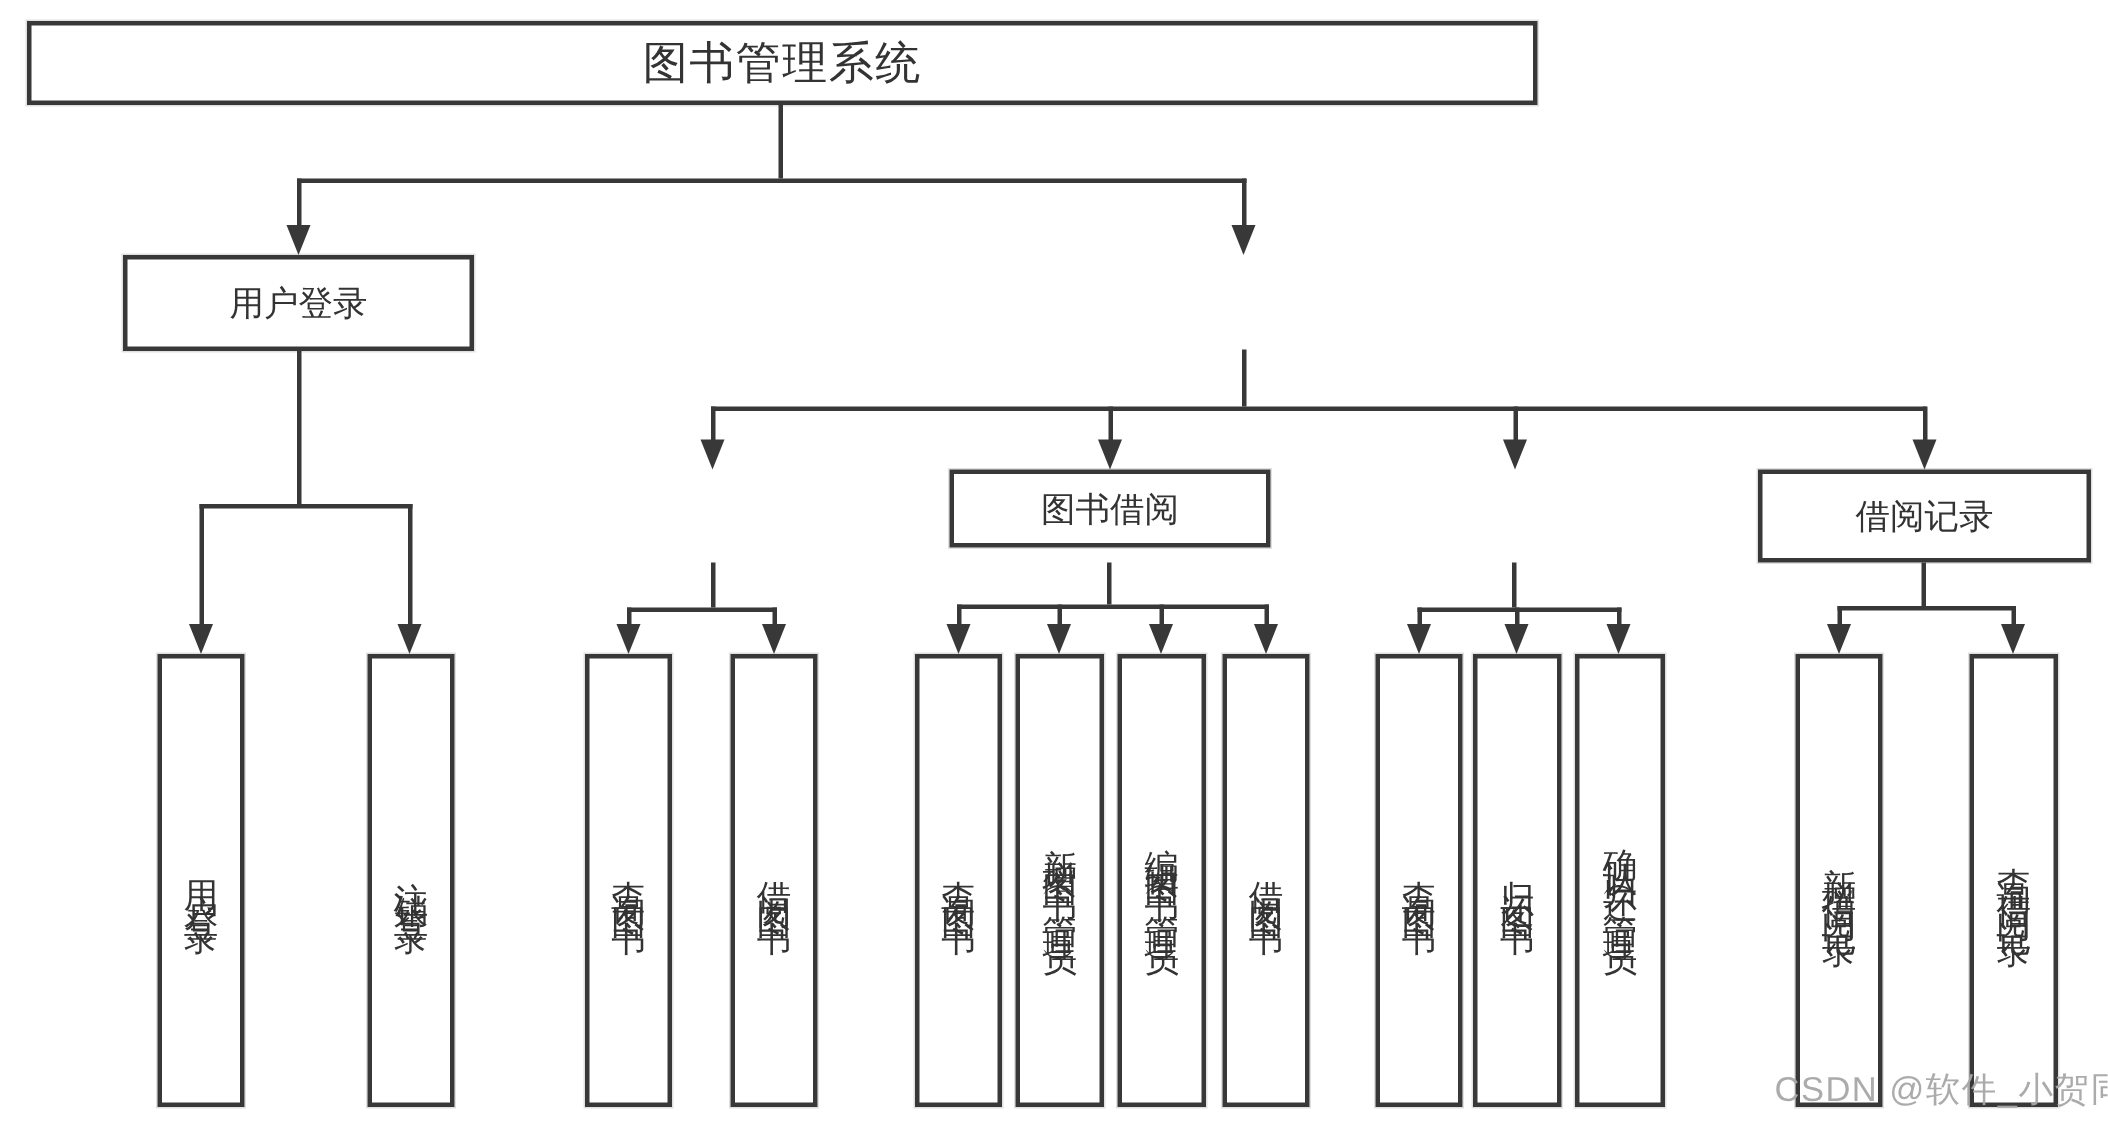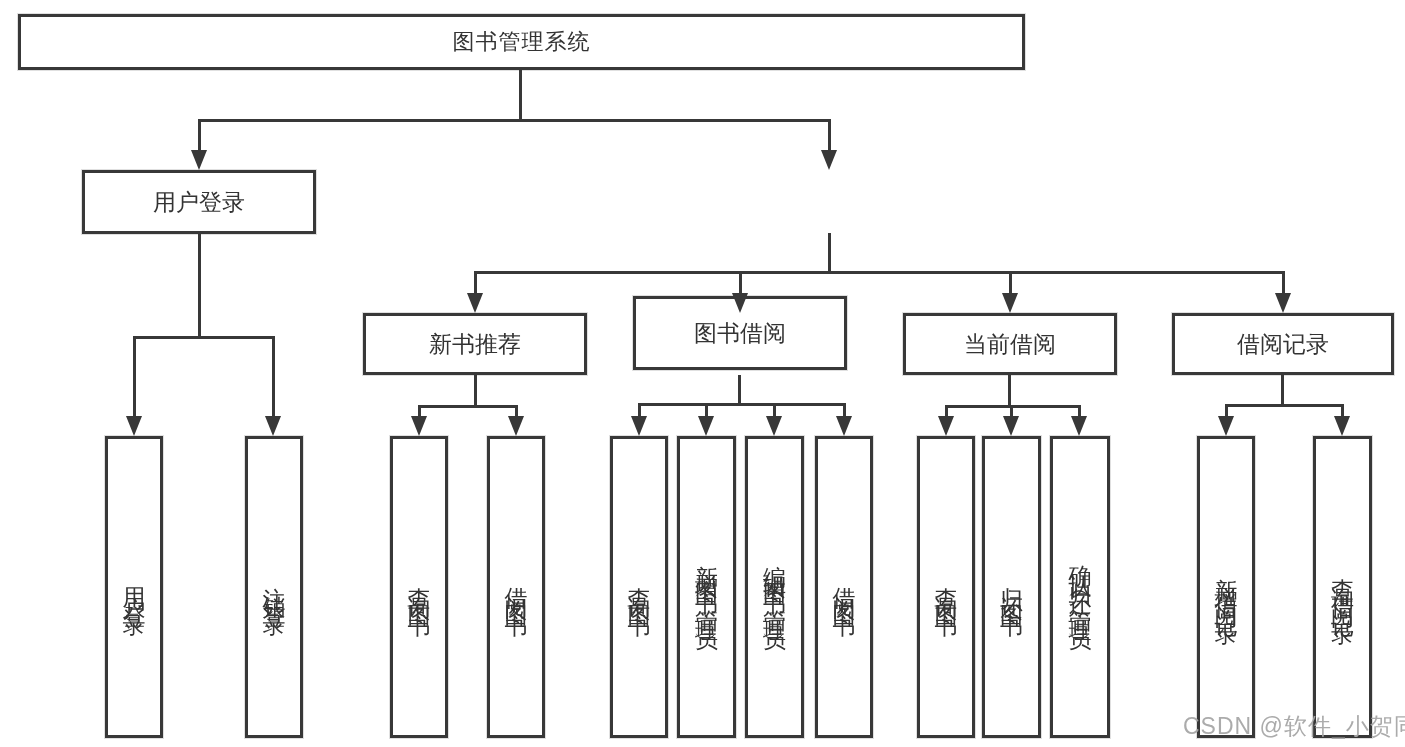--- a/index.html
+++ b/index.html
@@ -15,21 +15,21 @@
     overflow:hidden;
   }
   .stage{position:relative;width:1405px;height:747px;background:var(--bg);}
   .box{
     position:absolute;box-sizing:border-box;
     border:3px solid var(--line);background:#fff;
     display:flex;align-items:center;justify-content:center;
     color:var(--text);font-size:23px;
     box-shadow:0 0 0 1px rgba(0,0,0,0.12);
   }
-  .box.root{font-size:22px;letter-spacing:1px;}
+  .box.root{font-size:30px;letter-spacing:1px;}
   .vtext{
     display:block;
     writing-mode:vertical-rl;
     text-orientation:mixed;
     line-height:1;
     letter-spacing:9px;
     font-size:23px;
     color:var(--text);
     white-space:nowrap;
   }
@@ -53,23 +53,21 @@
 </style>
 </head>
 <body>
 
 <div class="stage">
 
   <div class="box root" style="left:18px;top:14px;width:1007px;height:56px">图书管理系统</div>
 
   <div class="box" style="left:82px;top:170px;width:234px;height:64px">用户登录</div>
 
-  <div class="box" style="left:363px;top:313px;width:224px;height:62px">新书推荐</div>
-  <div class="box" style="left:633px;top:296px;width:214px;height:74px">图书借阅</div>
-  <div class="box" style="left:903px;top:313px;width:214px;height:62px">当前借阅</div>
+  <div class="box" style="left:633px;top:313px;width:214px;height:52px">图书借阅</div>
   <div class="box" style="left:1172px;top:313px;width:222px;height:62px">借阅记录</div>
 
   <div class="box" style="left:105px;top:436px;width:58px;height:302px">
     <span class="vtext">用户登录</span>
   </div>
   <div class="box" style="left:245px;top:436px;width:58px;height:302px">
     <span class="vtext">注销登录</span>
   </div>
 
   <div class="box" style="left:390px;top:436px;width:58px;height:302px">

